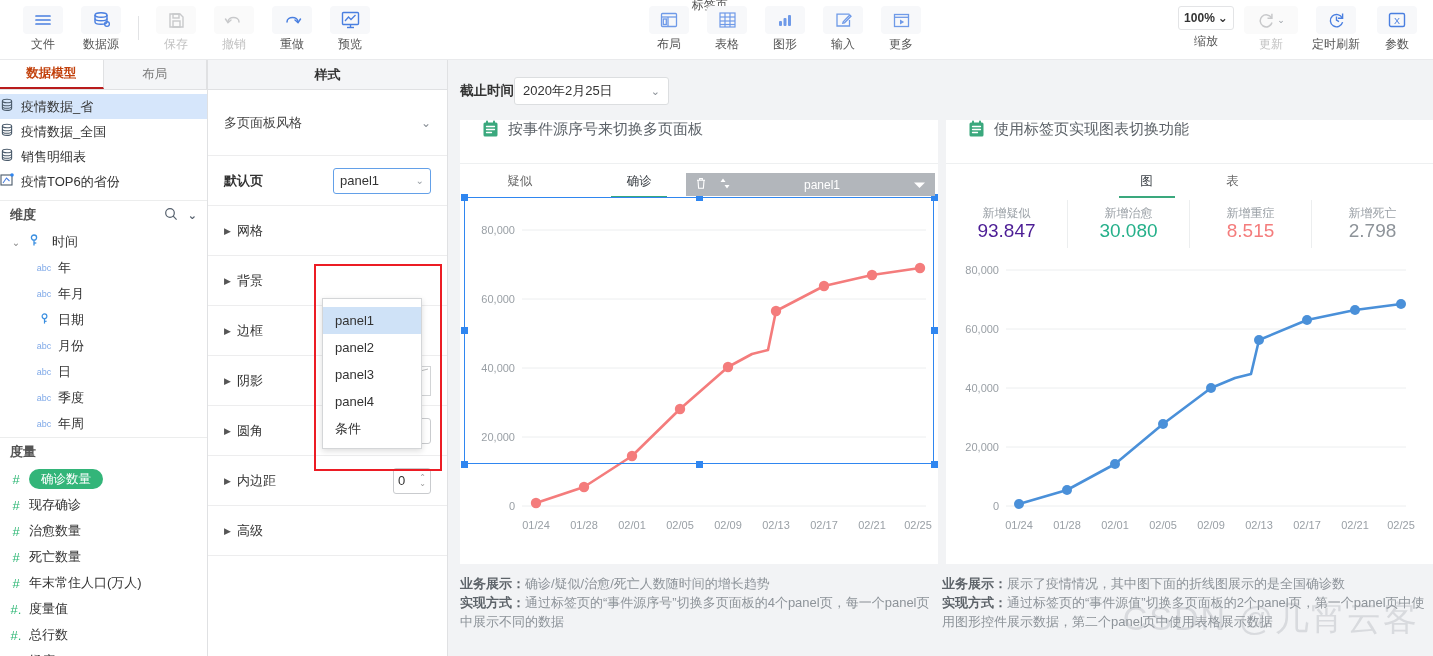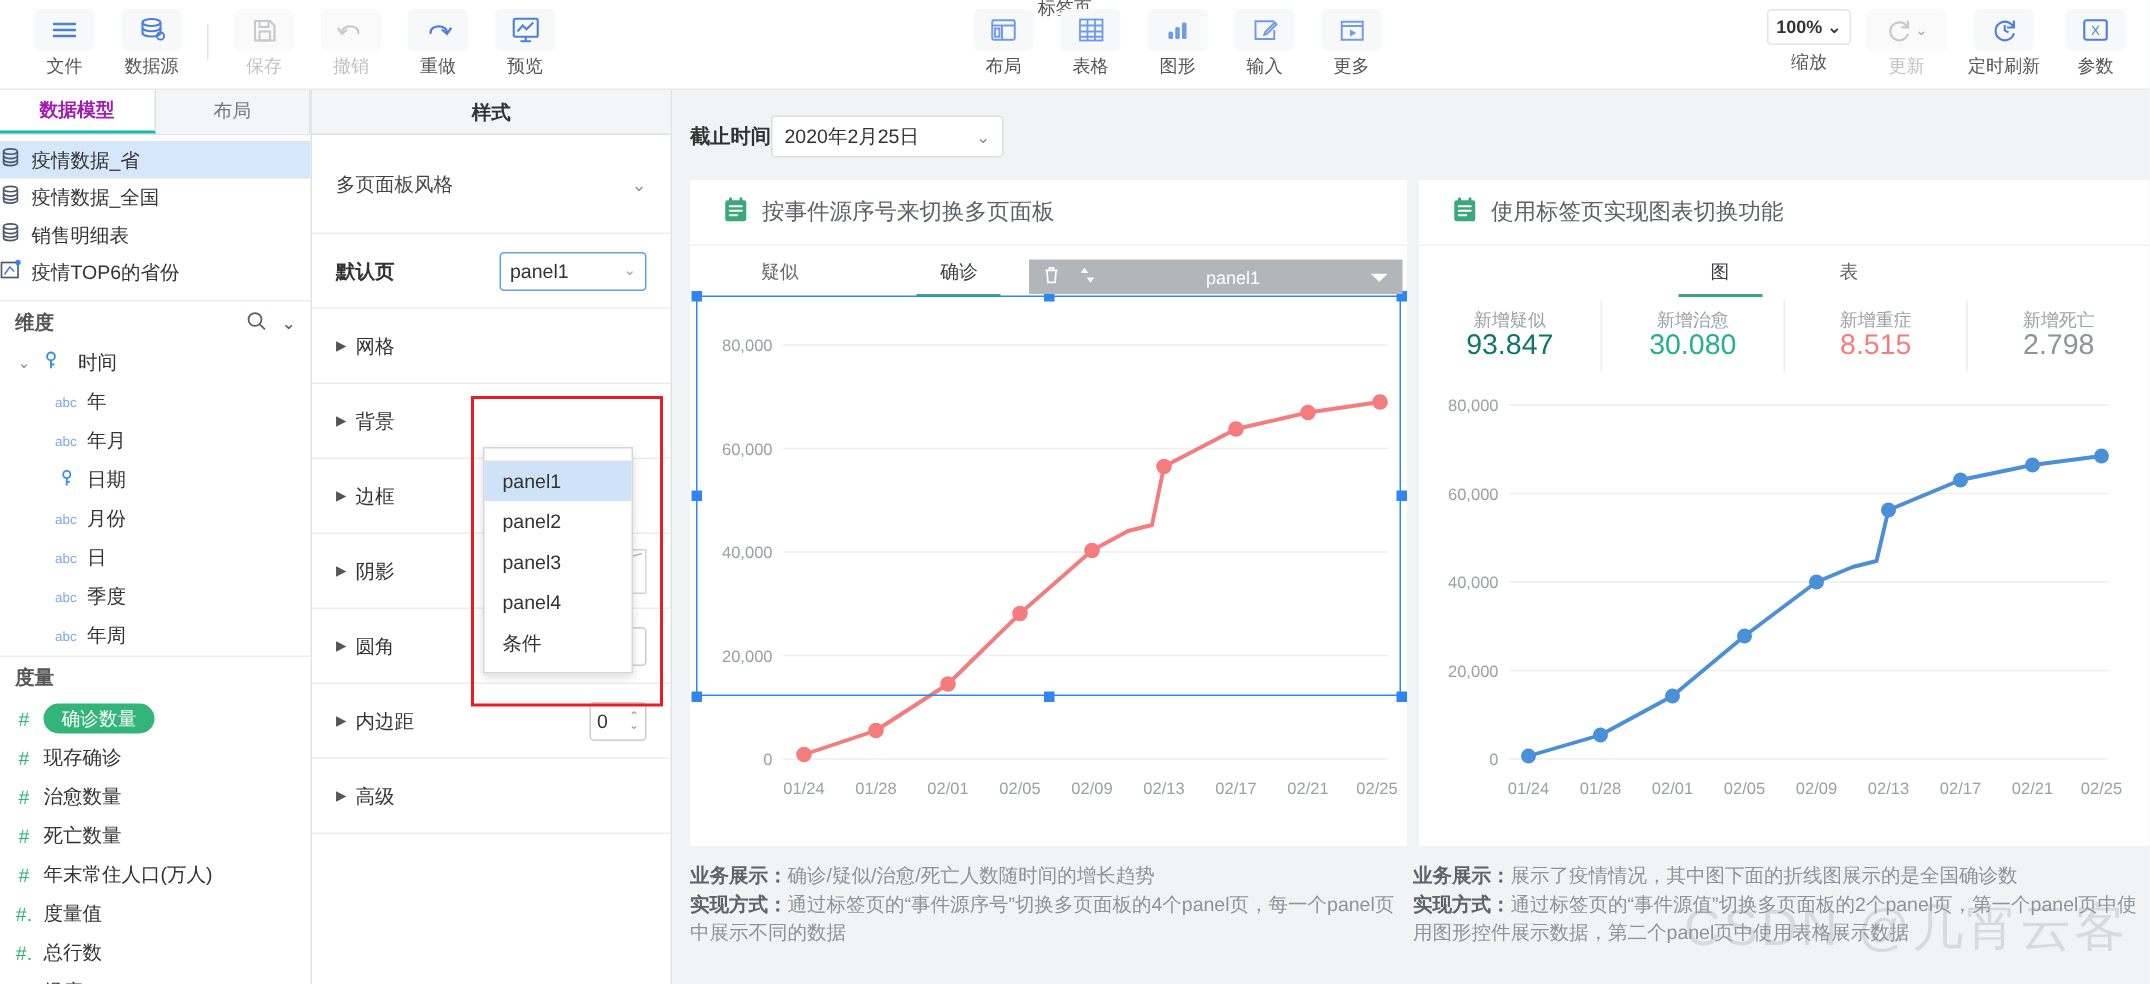--- a/index.html
+++ b/index.html
@@ -52,21 +52,21 @@
   .leftpane {
     position:absolute; left:0; top:60px; width:208px; height:596px;
     background:#fff; border-right:1px solid #e0e1e3;
   }
   .lp-tabs { display:flex; height:30px; border-bottom:1px solid #e0e1e3; }
   .lp-tab {
     flex:1; display:flex; align-items:center; justify-content:center;
     font-size:12.5px; color:#777; background:#f4f5f7; cursor:pointer;
     border-right:1px solid #e0e1e3;
   }
-  .lp-tab.active { background:#fff; color:#a21caf; font-weight:bold; border-bottom:2px solid #14b8a6;}
+  .lp-tab.active { background:#fff; color:#c2410c; font-weight:bold; border-bottom:2px solid #b91c1c;}
   .ds-list { padding:4px 0 6px 0; border-bottom:1px solid #eceded;}
   .ds-item {
     height:25px; display:flex; align-items:center; gap:7px; padding-left:0;
     font-size:13px; color:#333; cursor:pointer;
   }
   .ds-item.sel { background:#d6e6fb; }
   .sec-head {
     height:28px; display:flex; align-items:center; padding:0 10px 0 10px;
     font-size:13px; color:#555; font-weight:bold; gap:6px;
   }
@@ -155,21 +155,21 @@
     font-size:13px; color:#333;
   }
   .dateinput .grow { flex:1; }
   .dateinput .caret { color:#8a9097; font-size:11px;}
 
   .cards { display:flex; gap:8px; }
   .card { background:#fff; position:relative; }
   .card.left { width:478px; height:444px; }
   .card.right { width:487px; height:444px; }
   .card-head {
-    height:44px; display:flex; align-items:center; gap:9px; padding-left:22px;
+    height:44px; display:flex; gap:9px; padding-left:22px;
     border-bottom:1px solid #eef0f1; font-size:15px; color:#5c6268;
   }
   .card-tabs { display:flex; height:34px; }
   .ctab {
     flex:1; display:flex; flex-direction:column; align-items:center;
     justify-content:center; font-size:12.5px; color:#666; cursor:pointer;
     position:relative;
   }
   .ctab.active { color:#3b4046; }
   .ctab.active::after {
@@ -825,21 +825,21 @@
             <span>图</span>
           </div>
           <div class="ctab">
             <span>表</span>
           </div>
         </div>
 
         <div class="kpis">
           <div class="kpi">
             <span class="k-lbl">新增疑似</span>
-            <span class="k-val" style="color:#0f766e">93.847</span>
+            <span class="k-val" style="color:#4c1d95">93.847</span>
           </div>
           <div class="kpi">
             <span class="k-lbl">新增治愈</span>
             <span class="k-val" style="color:#25b08a">30.080</span>
           </div>
           <div class="kpi">
             <span class="k-lbl">新增重症</span>
             <span class="k-val" style="color:#f47c7c">8.515</span>
           </div>
           <div class="kpi">

